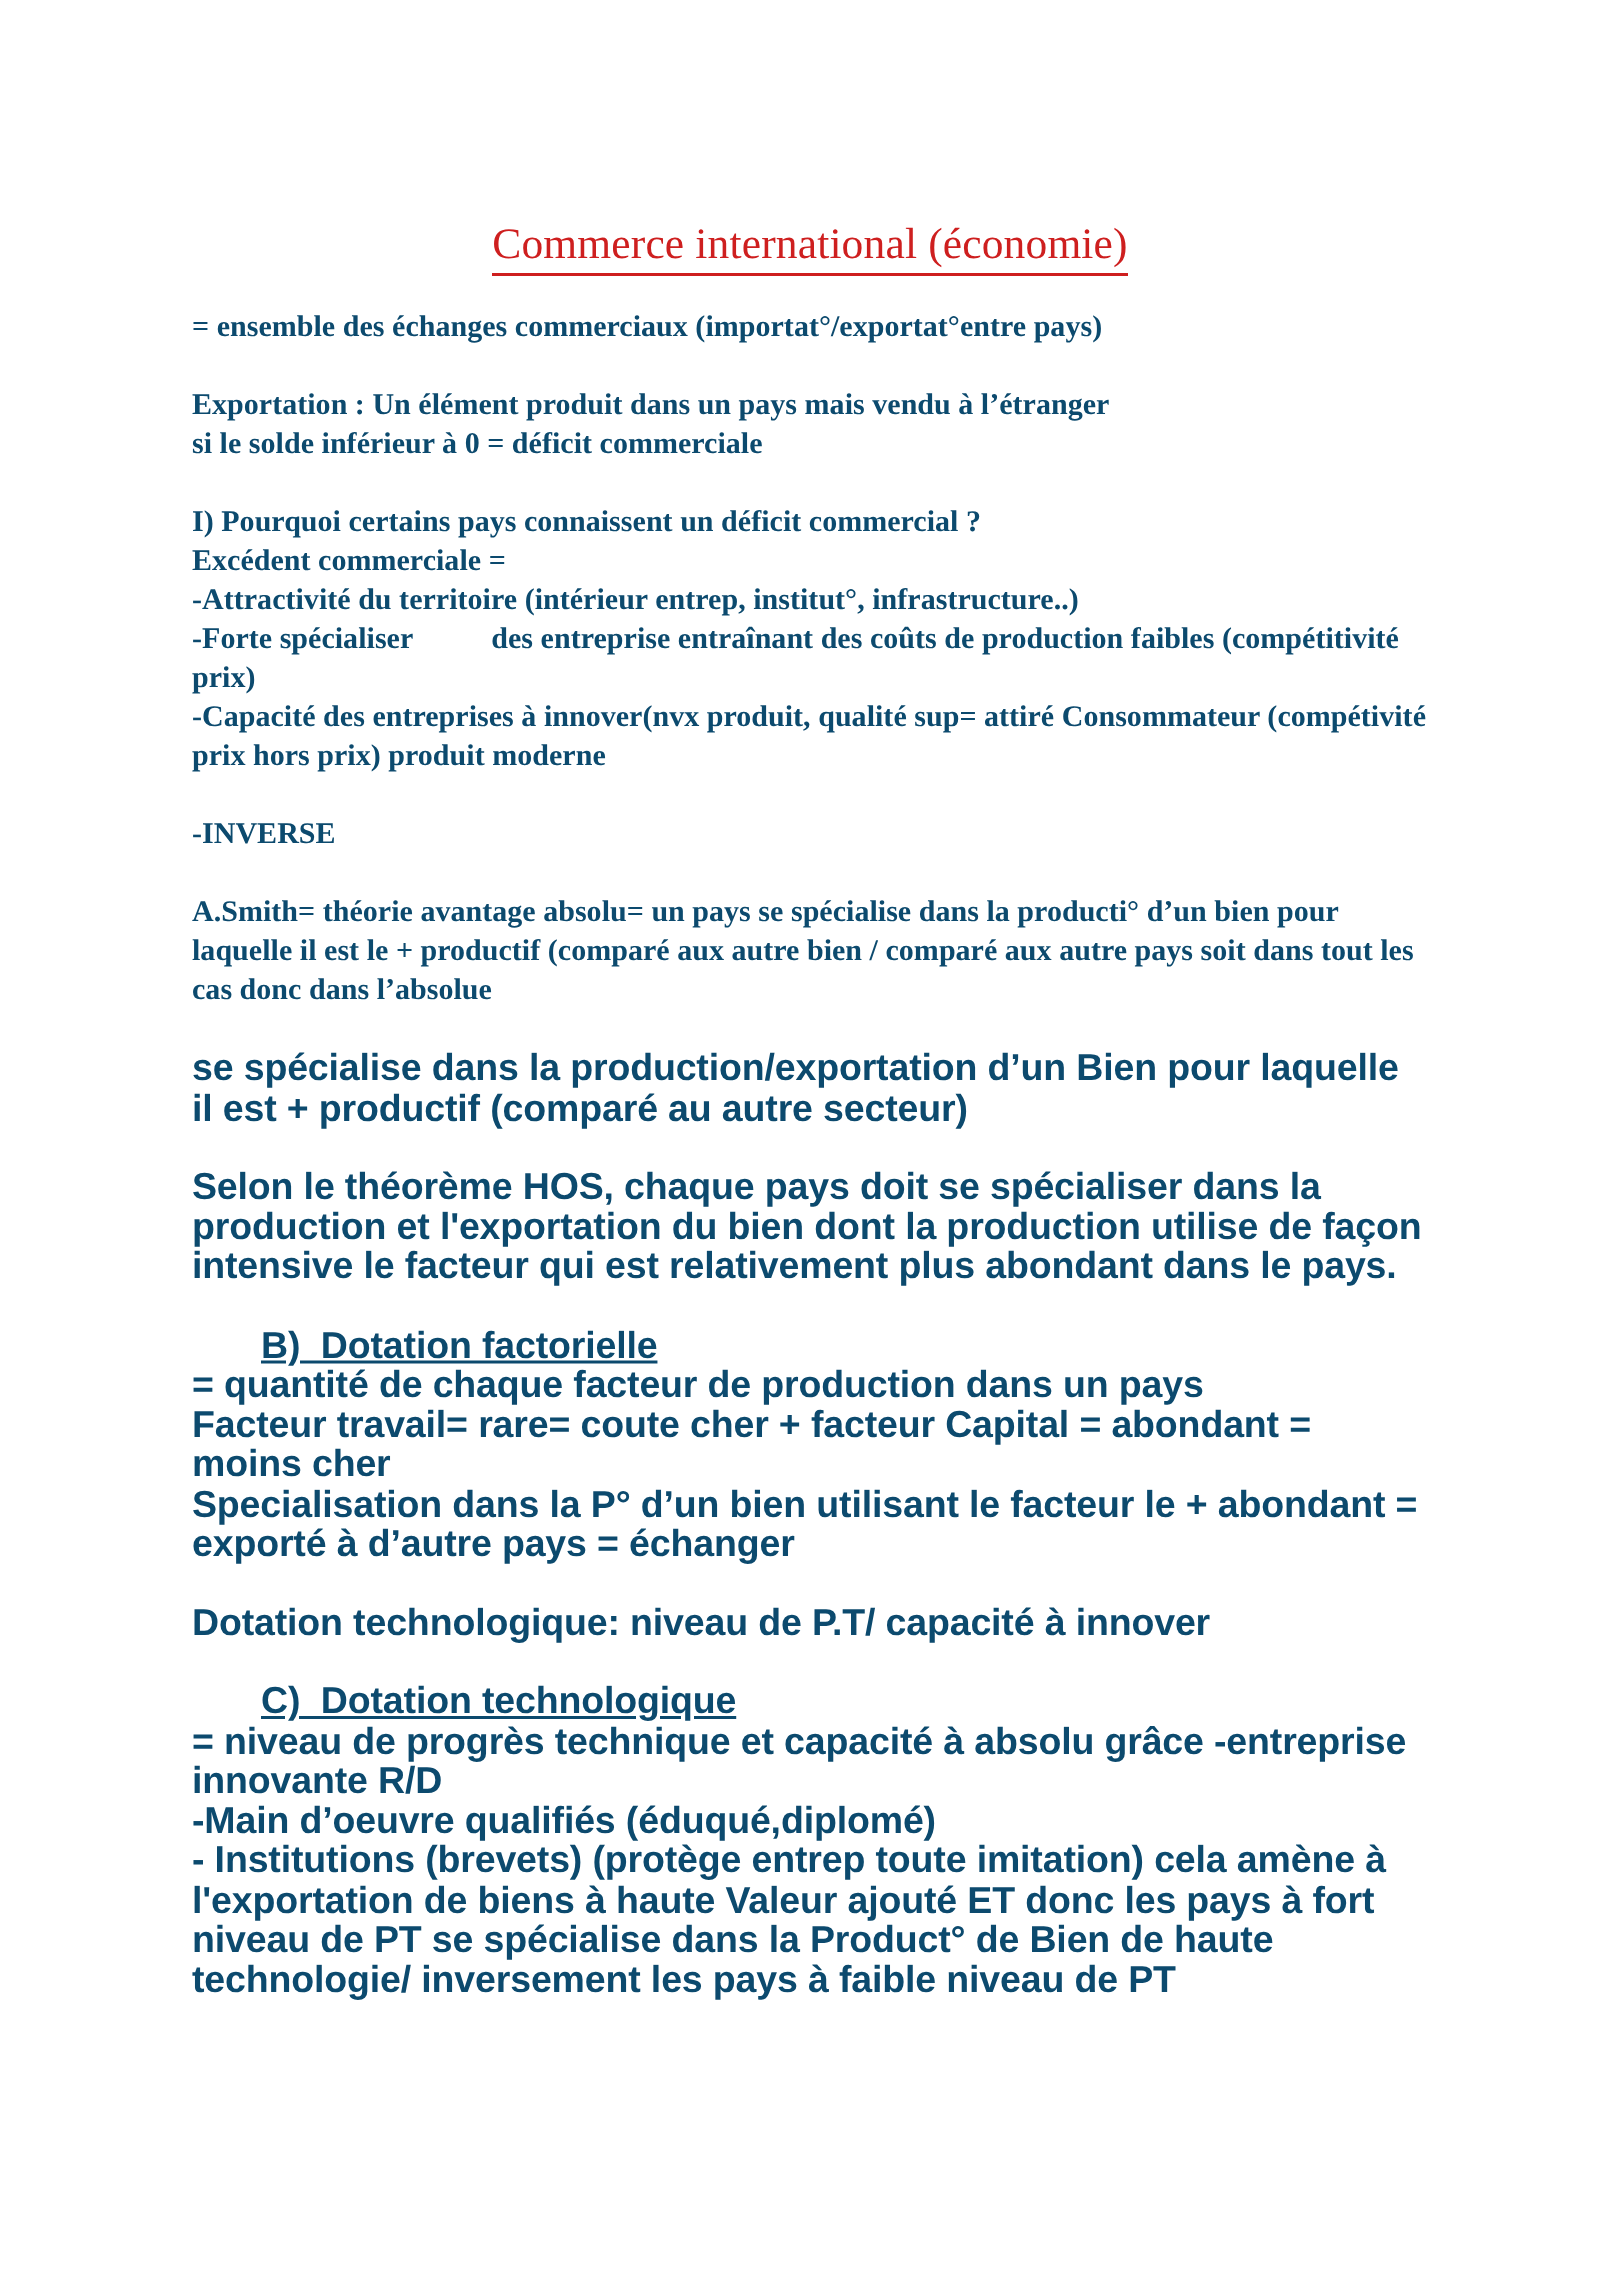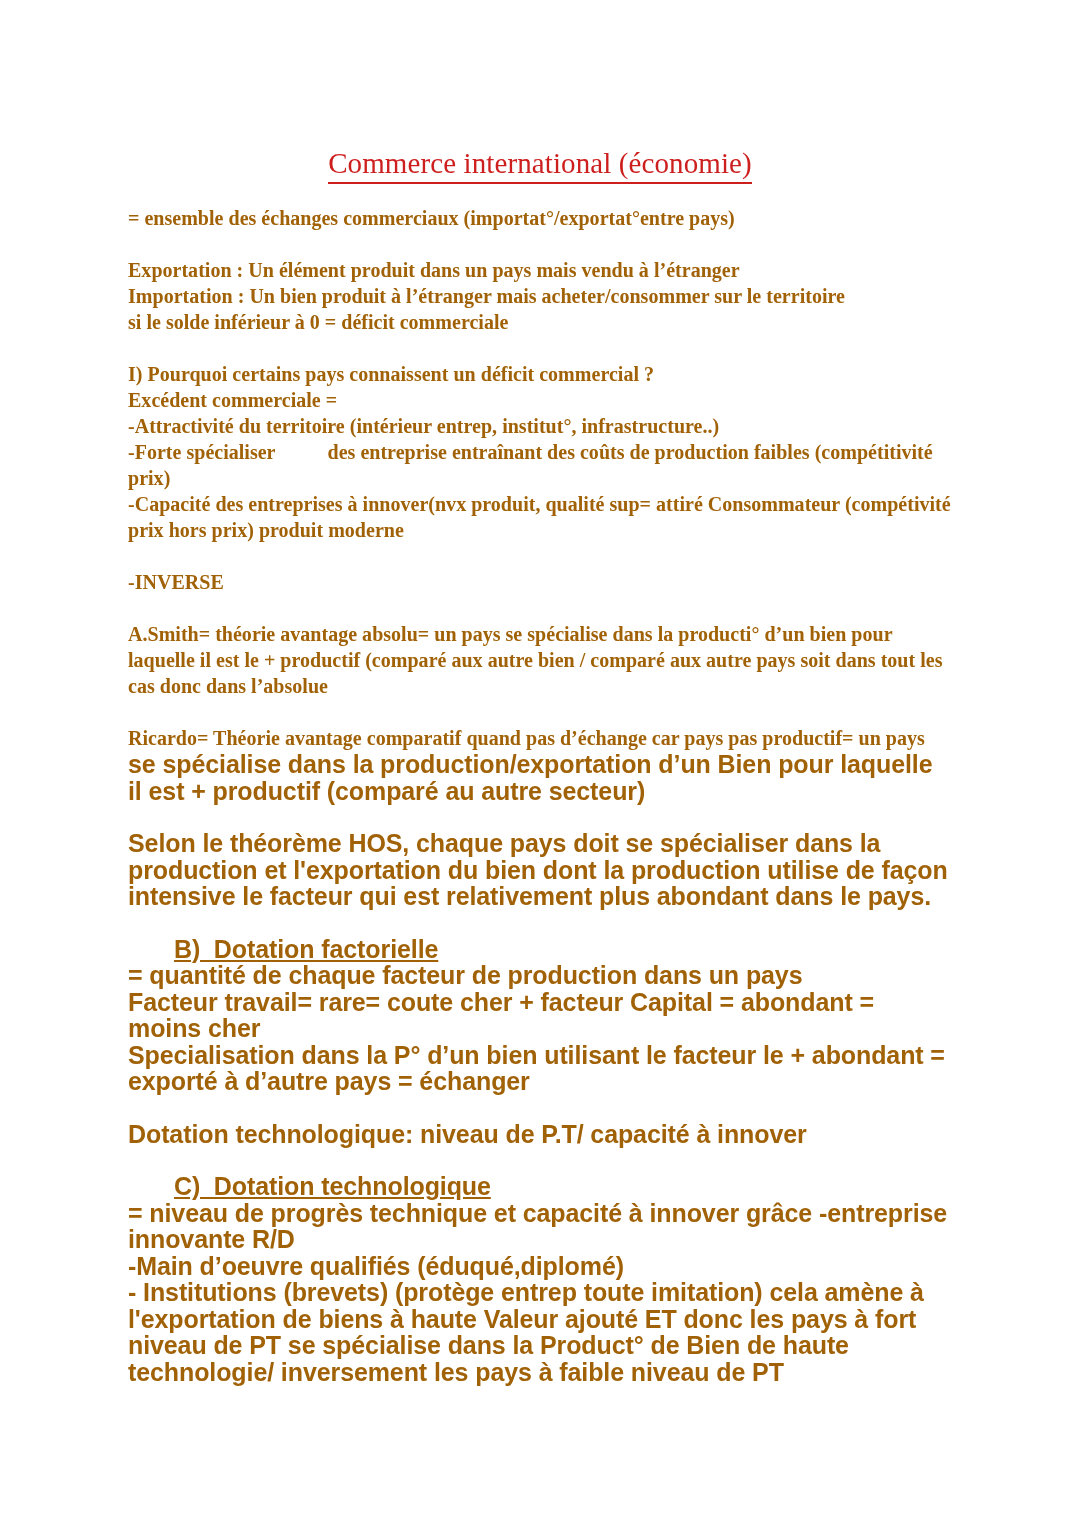--- a/index.html
+++ b/index.html
@@ -105,69 +105,67 @@
 </style>
 </head>
 <body style="background: rgb(255, 255, 255);">
 
 <div class="page">
 
   <h1 class="doc-title" id="doc-title" style="color: rgb(206, 31, 31);">
     <span class="title-text">Commerce international (économie)</span>
   </h1>
 
-  <div class="body-area" style="color: #a16207;">
+  <div class="body-area" style="color: #0c4a6e;">
 
     <div class="block">
       <div class="line serif">= ensemble des échanges commerciaux (importat°/exportat°entre pays)</div>
     </div>
 
     <div class="block">
       <div class="line serif">Exportation : Un élément produit dans un pays mais vendu à l’étranger</div>
-      <div class="line serif">Importation : Un bien produit à l’étranger mais acheter/consommer sur le territoire</div>
       <div class="line serif">si le solde inférieur à 0 = déficit commerciale</div>
     </div>
 
     <div class="block">
       <div class="line serif">I) Pourquoi certains pays connaissent un déficit commercial ?</div>
       <div class="line serif">Excédent commerciale =</div>
       <div class="line serif">-Attractivité du territoire (intérieur entrep, institut°, infrastructure..)</div>
       <div class="line serif"><span>-Forte spécialiser</span><span class="tabgap"></span><span>des entreprise entraînant des coûts de production faibles (compétitivité prix)</span></div>
       <div class="line serif">-Capacité des entreprises à innover(nvx produit, qualité sup= attiré Consommateur (compétivité prix hors prix) produit moderne</div>
     </div>
 
     <div class="block">
       <div class="line serif">-INVERSE</div>
     </div>
 
     <div class="block">
       <div class="line serif">A.Smith= théorie avantage absolu= un pays se spécialise dans la producti° d’un bien pour laquelle il est le + productif (comparé aux autre bien / comparé aux autre pays soit dans tout les cas donc dans l’absolue</div>
     </div>
 
     <div class="block">
-      <div class="line serif">Ricardo= Théorie avantage comparatif quand pas d’échange car pays pas productif= un pays</div>
       <div class="line sans">se spécialise dans la production/exportation d’un Bien pour laquelle il est + productif (comparé au autre secteur)</div>
     </div>
 
     <div class="block">
       <div class="line sans">Selon le théorème HOS, chaque pays doit se spécialiser dans la production et l'exportation du bien dont la production utilise de façon intensive le facteur qui est relativement plus abondant dans le pays.</div>
     </div>
 
     <div class="block">
       <div class="line sans subhead">B)  Dotation factorielle</div>
       <div class="line sans">= quantité de chaque facteur de production dans un pays</div>
       <div class="line sans">Facteur travail= rare= coute cher + facteur Capital = abondant = moins cher</div>
       <div class="line sans">Specialisation dans la P° d’un bien utilisant le facteur le + abondant = exporté à d’autre pays = échanger</div>
     </div>
 
     <div class="block">
       <div class="line sans">Dotation technologique: niveau de P.T/ capacité à innover</div>
     </div>
 
     <div class="block">
       <div class="line sans subhead">C)  Dotation technologique</div>
-      <div class="line sans">= niveau de progrès technique et capacité à innover grâce -entreprise innovante R/D</div>
+      <div class="line sans">= niveau de progrès technique et capacité à absolu grâce -entreprise innovante R/D</div>
       <div class="line sans">-Main d’oeuvre qualifiés (éduqué,diplomé)</div>
       <div class="line sans">- Institutions (brevets) (protège entrep toute imitation) cela amène à l'exportation de biens à haute Valeur ajouté ET donc les pays à fort niveau de PT se spécialise dans la Product° de Bien de haute technologie/ inversement les pays à faible niveau de PT</div>
     </div>
 
   </div>
 </div>
 
 </body></html>

